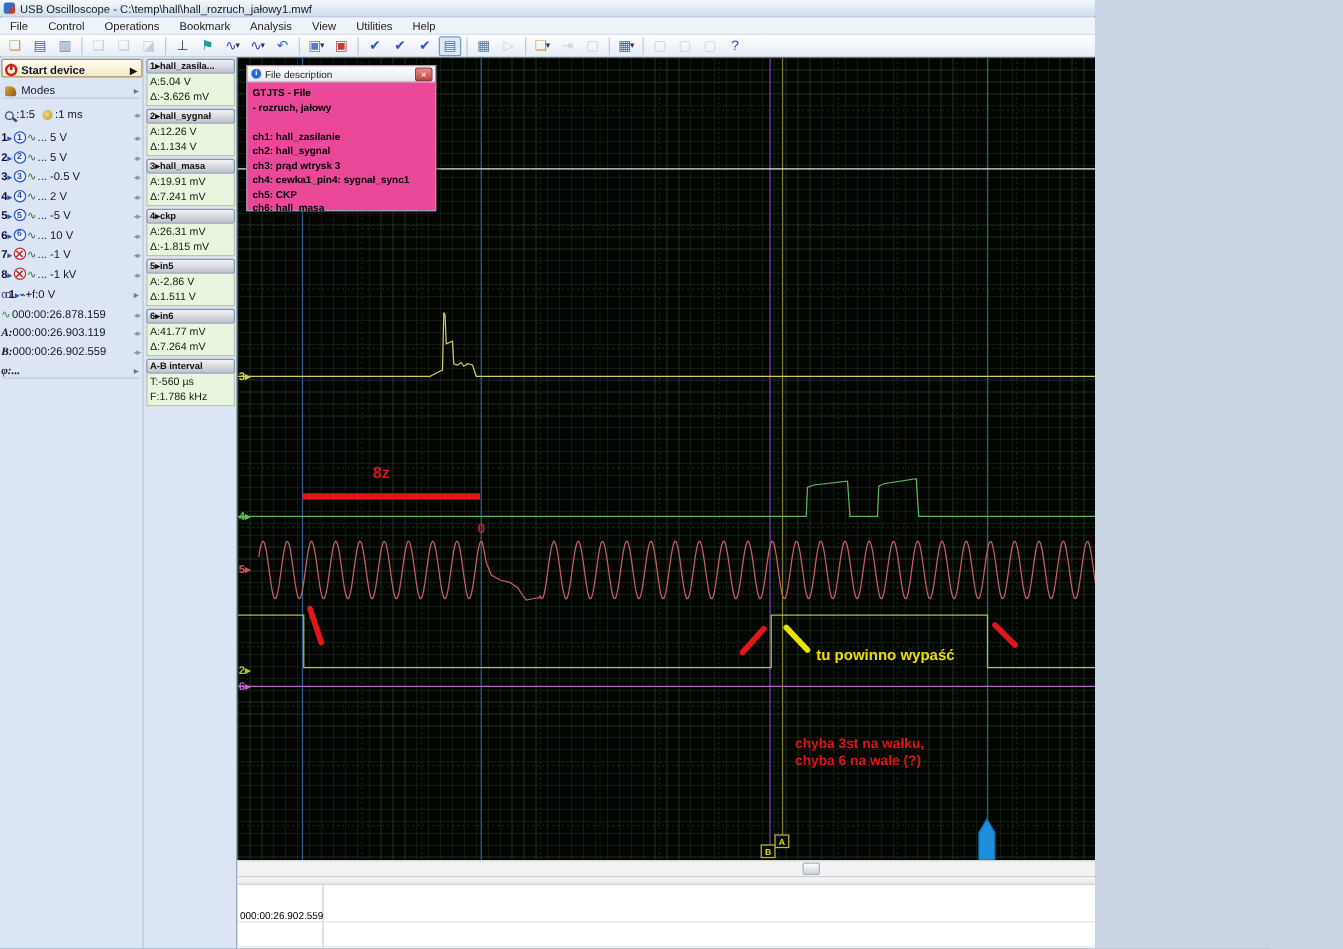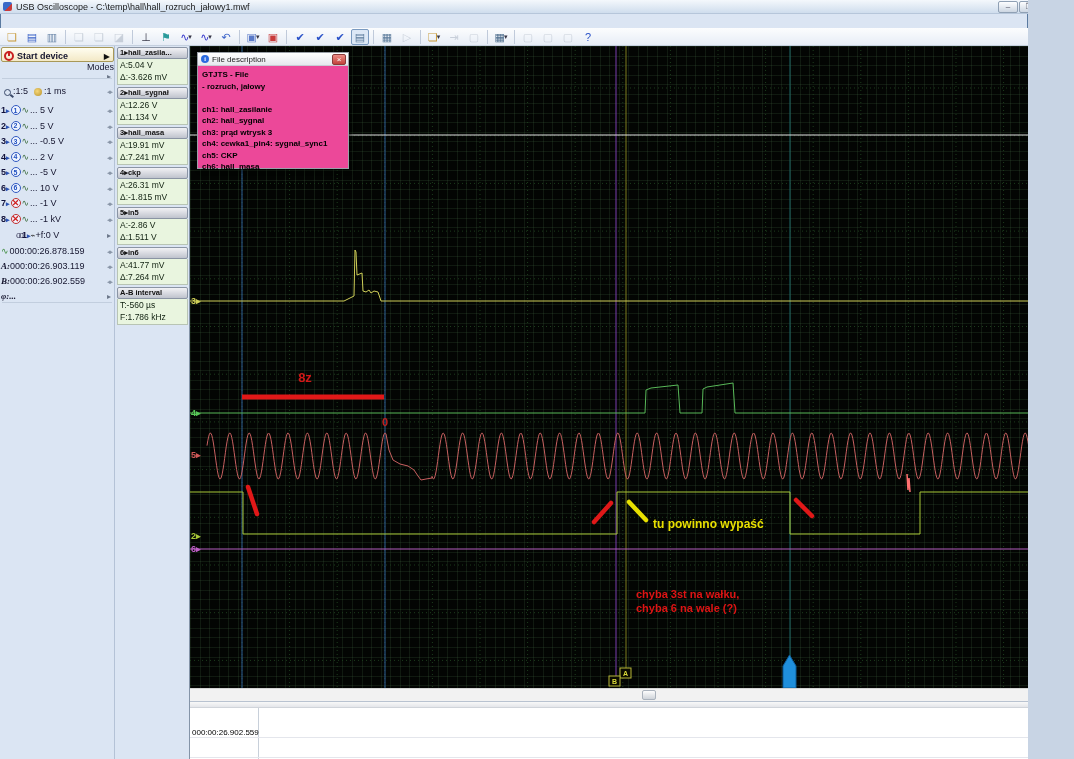--- a/index.html
+++ b/index.html
@@ -1,17 +1,17 @@
 <!DOCTYPE html>
 <html><head>
 <meta charset="utf-8">
 <style>
   html,body{margin:0;padding:0;background:#c8d4e4;}
   *{box-sizing:border-box;font-family:"Liberation Sans",sans-serif;}
-  #win{position:relative;width:1028px;height:759px;background:#dbe5f3;overflow:hidden;
+  #win{position:relative;width:876px;height:759px;background:#dbe5f3;overflow:hidden;
        box-shadow:inset 0 0 0 1px #5a7aa0;}
   .abs{position:absolute;}
   
   #titlebar{left:0;top:0;width:1074px;height:14px;
     background:linear-gradient(#f4f8fc,#cfdded);border-bottom:1px solid #b6c6da;
     display:flex;align-items:center;font-size:9px;color:#1a1a1a;}
   #appicon{width:9px;height:9px;margin:0 4px 0 3px;background:linear-gradient(135deg,#3a6ac8 60%,#c83a3a 60%);border-radius:2px;}
   #winbtns{position:absolute;right:6px;top:1px;display:flex;}
   .wbtn{width:20px;height:12px;margin-left:1px;border:1px solid #8fa0b4;border-radius:2px;
     background:linear-gradient(#fdfeff,#ccd6e2);font-size:8px;line-height:10px;text-align:center;color:#445;}
@@ -98,20 +98,30 @@
   <div id="titlebar" class="abs">
     <div id="appicon"></div>
     <span>USB Oscilloscope - C:\temp\hall\hall_rozruch_jałowy1.mwf</span>
     <div id="winbtns">
       <div class="wbtn">–</div>
       <div class="wbtn">❐</div>
       <div class="wbtn close">×</div>
     </div>
   </div>
 
+  <div id="menubar" class="abs">
+      <div class="menuitem">File</div>
+      <div class="menuitem">Control</div>
+      <div class="menuitem">Operations</div>
+      <div class="menuitem">Bookmark</div>
+      <div class="menuitem">Analysis</div>
+      <div class="menuitem">View</div>
+      <div class="menuitem">Utilities</div>
+      <div class="menuitem">Help</div>
+    </div>
 
   <div id="toolbar" class="abs">
       <div class="tbi" style="color: rgb(200, 155, 60);">❏</div>
       <div class="tbi" style="color: rgb(60, 100, 200);">▤</div>
       <div class="tbi" style="color: rgb(106, 134, 168);">▥</div>
       <div class="tbsep"></div>
       <div class="tbi dis" style="color: rgb(138, 148, 164);">❏</div>
       <div class="tbi dis" style="color: rgb(138, 148, 164);">❏</div>
       <div class="tbi dis" style="color: rgb(138, 148, 164);">◪</div>
       <div class="tbsep"></div>
@@ -144,21 +154,21 @@
       <div class="tbi" style="color: rgb(42, 82, 200);">?</div>
     </div>
 
   <div id="sidebar" class="abs">
       <div class="srow" id="startrow" style="top: 1px;">
         <div class="pwricon"></div>
         <b>Start device</b>
         <span class="grow"></span>
         <span class="arrow-r">▶</span>
       </div>
-      <div class="srow" style="top: 16px; flex-direction: column;">
+      <div class="srow" style="top: 16px;">
         <div class="modesicon"></div>
         <span>Modes</span>
         <span class="grow"></span>
         <span class="arrow-r">▸</span>
       </div>
       <div class="sep-line" style="top: 32px;"></div>
       <div class="srow" style="top: 35px;">
         <div class="mag"></div>
         <span>:1:5</span>
         <div class="gauge"></div>
@@ -224,21 +234,21 @@
       </div>
       <div class="srow" style="top: 162.5px;">
         <span class="chnum">8<span class="tri">▸</span></span>
         <span class="circ off"></span>
         <span class="wv">∿</span>
         <span>... -1 kV</span>
         <span class="grow"></span>
         <span class="stepper">◂▸</span>
       </div>
       <div class="srow" style="top: 179px;">
-        <span style="letter-spacing:-2px;color:#3a3a5a;padding-left:15px;">oo</span>
+        <span style="letter-spacing:-2px;color:#3a3a5a;">oo</span>
         <span class="chnum">1<span class="tri">▸</span></span>
         <span style="color:#222;font-size:8px;">⌁</span>
         <span>+f:0 V</span>
         <span class="grow"></span>
         <span class="arrow-r">▸</span>
       </div>
       <div class="srow" style="top: 195px;">
         <span class="wv" style="color:#3a8a3a;">∿</span>
         <span>000:00:26.878.159</span>
         <span class="grow"></span>

